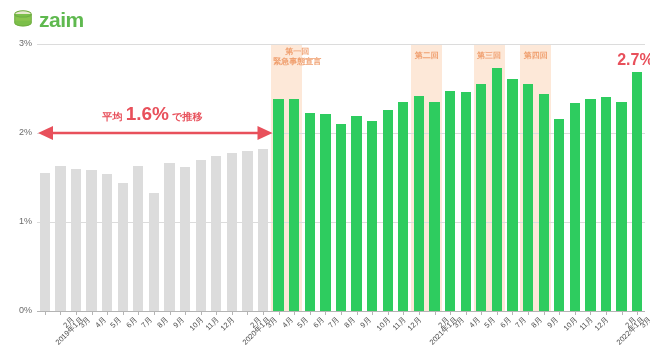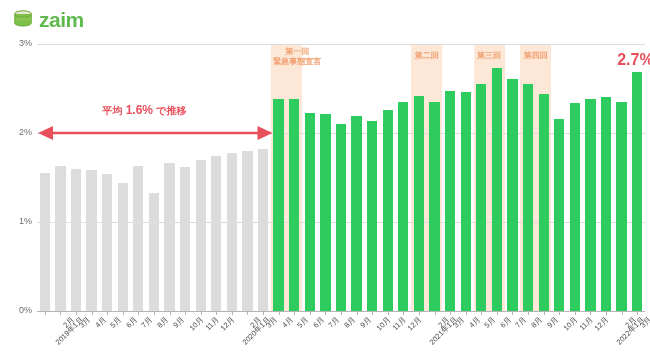--- a/index.html
+++ b/index.html
@@ -134,21 +134,21 @@
     position: absolute;
     left: 95px;
     top: 104px;
     font-size: 10px;
     color: #e8505b;
     font-weight: bold;
     white-space: nowrap;
     letter-spacing: 0.2px;
   }
   #avg-label .big {
-    font-size: 12px;
+    font-size: 19px;
     font-weight: bold;
     letter-spacing: 0px;
   }
 
   
   #peak-label {
     position: absolute;
     right: 5px;
     top: 53px;
     font-size: 16px;

